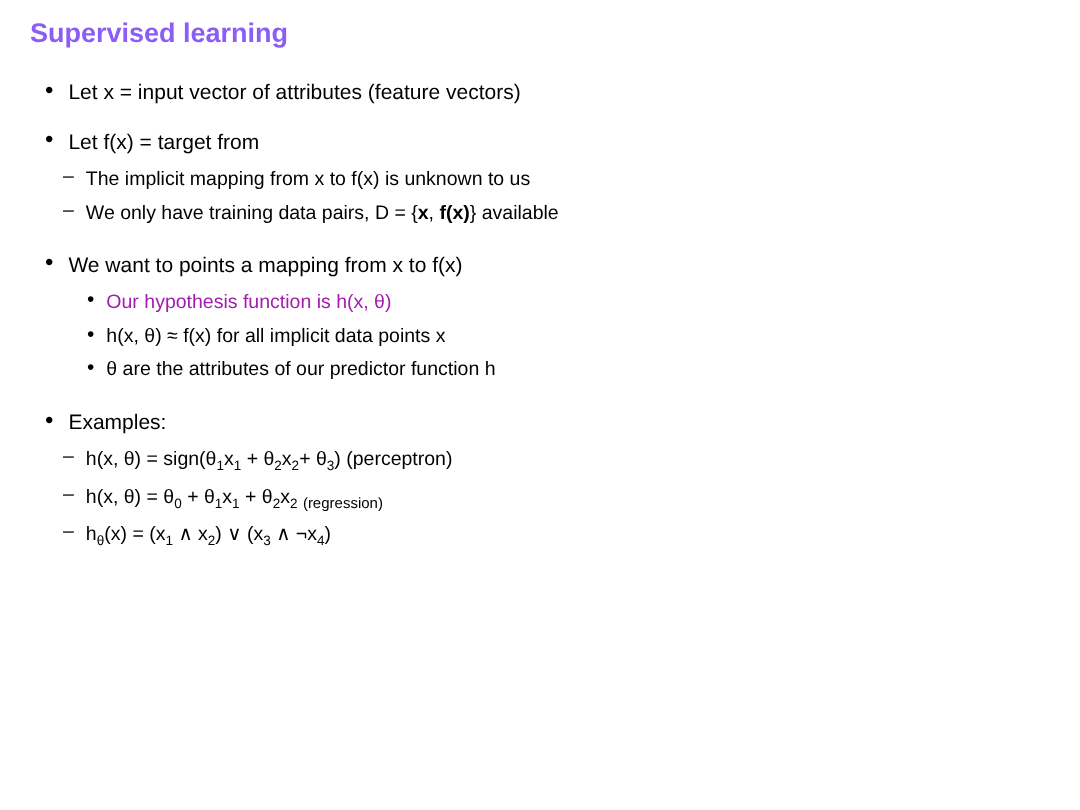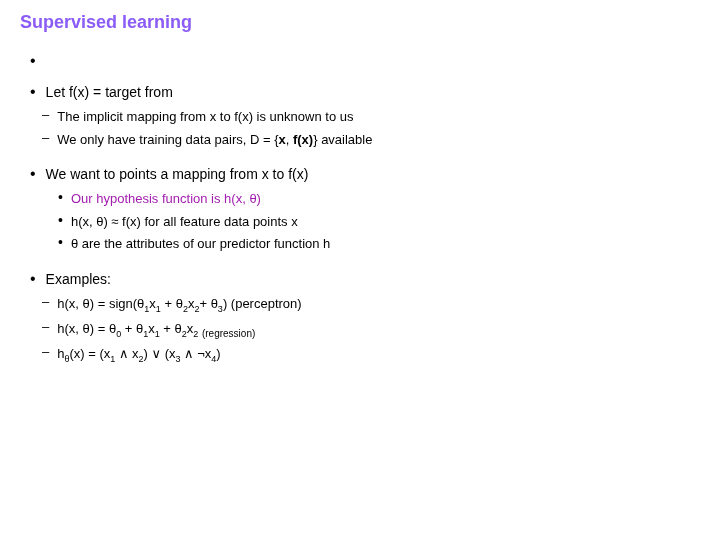--- a/index.html
+++ b/index.html
@@ -100,20 +100,21 @@
 <body>
 
 <div>
 
   <div class="title">Supervised learning</div>
 
   <div class="content">
 
     <div class="bullet-item">
       <span class="bullet-dot">•</span>
+      <span class="bullet-text">Let x = input vector of attributes (feature vectors)</span>
     </div>
 
     <div class="bullet-item" style="flex-direction:column; padding-left:0;">
       <div style="display:flex; align-items:flex-start;">
         <span class="bullet-dot">•</span>
         <span class="bullet-text">
           Let f(x) = target from
         </span>
       </div>
       <div class="sub-list">
@@ -135,21 +136,21 @@
           We want to points a mapping from x to f(x)
         </span>
       </div>
       <div class="inner-bullet-list" style="padding-left:28px; margin-top:4px;">
         <div class="inner-bullet-item">
           <span class="inner-bullet-dot">•</span>
           <span class="inner-bullet-text highlight-blue">Our hypothesis function is h(x, θ)</span>
         </div>
         <div class="inner-bullet-item">
           <span class="inner-bullet-dot">•</span>
-          <span class="inner-bullet-text">h(x, θ) ≈ f(x) for all feature data points x</span>
+          <span class="inner-bullet-text">h(x, θ) ≈ f(x) for all implicit data points x</span>
         </div>
         <div class="inner-bullet-item">
           <span class="inner-bullet-dot">•</span>
           <span class="inner-bullet-text">θ are the attributes of our predictor function h</span>
         </div>
       </div>
     </div>
 
     <div class="bullet-item" style="flex-direction:column; padding-left:0;">
       <div style="display:flex; align-items:flex-start;">

